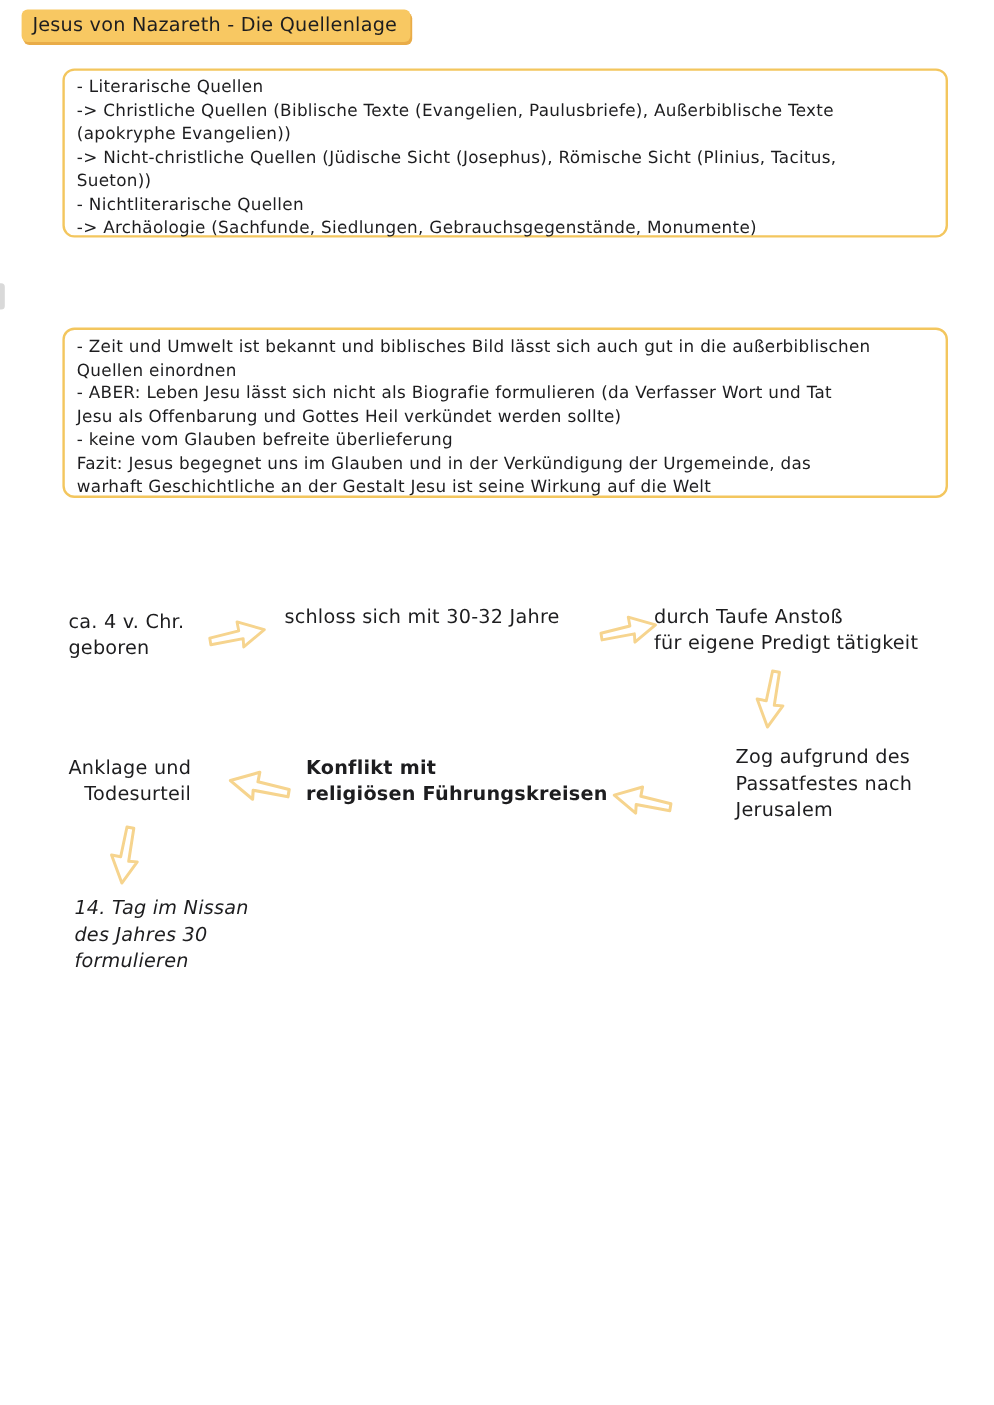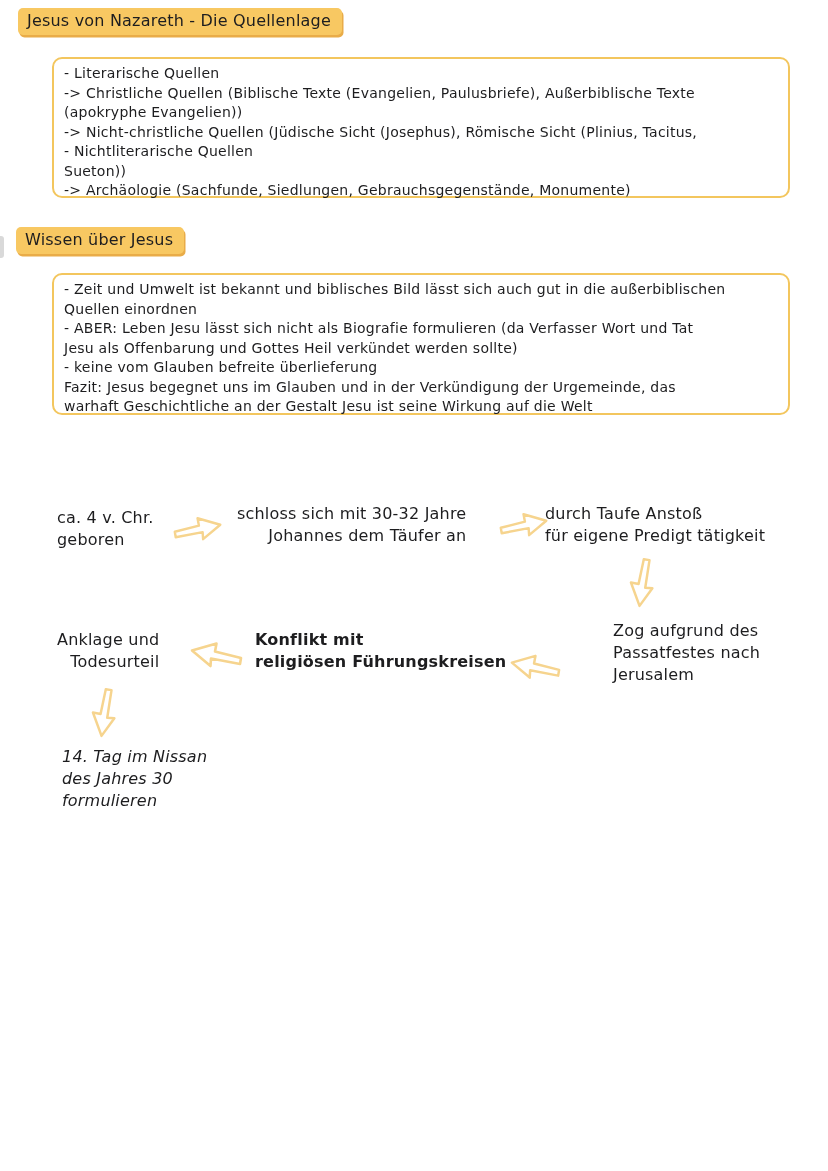--- a/index.html
+++ b/index.html
@@ -73,26 +73,25 @@
 
   <div class="edge-artifact"></div>
 
   <div class="hl-badge" style="left:18px;top:8px;">Jesus von Nazareth - Die Quellenlage</div>
 
   <div class="note-box" style="left:52px;top:57px;width:738px;height:141px;">
     <div class="bline">- Literarische Quellen</div>
     <div class="bline">-&gt; Christliche Quellen (Biblische Texte (Evangelien, Paulusbriefe), Außerbiblische Texte</div>
     <div class="bline">(apokryphe Evangelien))</div>
     <div class="bline">-&gt; Nicht-christliche Quellen (Jüdische Sicht (Josephus), Römische Sicht (Plinius, Tacitus,</div>
+    <div class="bline">Sueton))</div>
     <div class="bline">- Nichtliterarische Quellen</div>
-    <div class="bline">Sueton))</div>
     <div class="bline">-&gt; Archäologie (Sachfunde, Siedlungen, Gebrauchsgegenstände, Monumente)</div>
   </div>
 
-  <div class="hl-badge" style="left:16px;top:227px;">Wissen über Jesus</div>
 
   <div class="note-box" style="left:52px;top:273px;width:738px;height:142px;">
     <div class="bline">- Zeit und Umwelt ist bekannt und biblisches Bild lässt sich auch gut in die außerbiblischen</div>
     <div class="bline">Quellen einordnen</div>
     <div class="bline">- ABER: Leben Jesu lässt sich nicht als Biografie formulieren (da Verfasser Wort und Tat</div>
     <div class="bline">Jesu als Offenbarung und Gottes Heil verkündet werden sollte)</div>
     <div class="bline">- keine vom Glauben befreite überlieferung</div>
     <div class="bline">Fazit: Jesus begegnet uns im Glauben und in der Verkündigung der Urgemeinde, das</div>
     <div class="bline">warhaft Geschichtliche an der Gestalt Jesu ist seine Wirkung auf die Welt</div>
   </div>
@@ -103,21 +102,20 @@
   </div>
 
   <div class="fc-arrow" style="left:172px;top:507px;">
     <svg width="52" height="42" viewBox="0 0 56 42" fill="none" stroke="currentColor" stroke-width="2.6" stroke-linejoin="round">
       <path d="M3 25 L29 18.5 L27.5 10.5 L52 17.5 L33.5 33 L33 25.5 L4 31 Z"></path>
     </svg>
   </div>
 
   <div class="fc-node" style="left:237px;top:503px;text-align:right;">
     <div class="nline">schloss sich mit 30-32 Jahre</div>
-    <div class="nline">Johannes dem Täufer an</div>
   </div>
 
   <div class="fc-arrow" style="left:498px;top:503px;">
     <svg width="52" height="42" viewBox="0 0 56 42" fill="none" stroke="currentColor" stroke-width="2.6" stroke-linejoin="round">
       <path d="M3 25 L29 18.5 L27.5 10.5 L52 17.5 L33.5 33 L33 25.5 L4 31 Z"></path>
     </svg>
   </div>
 
   <div class="fc-node" style="left:545px;top:503px;">
     <div class="nline">durch Taufe Anstoß</div>

